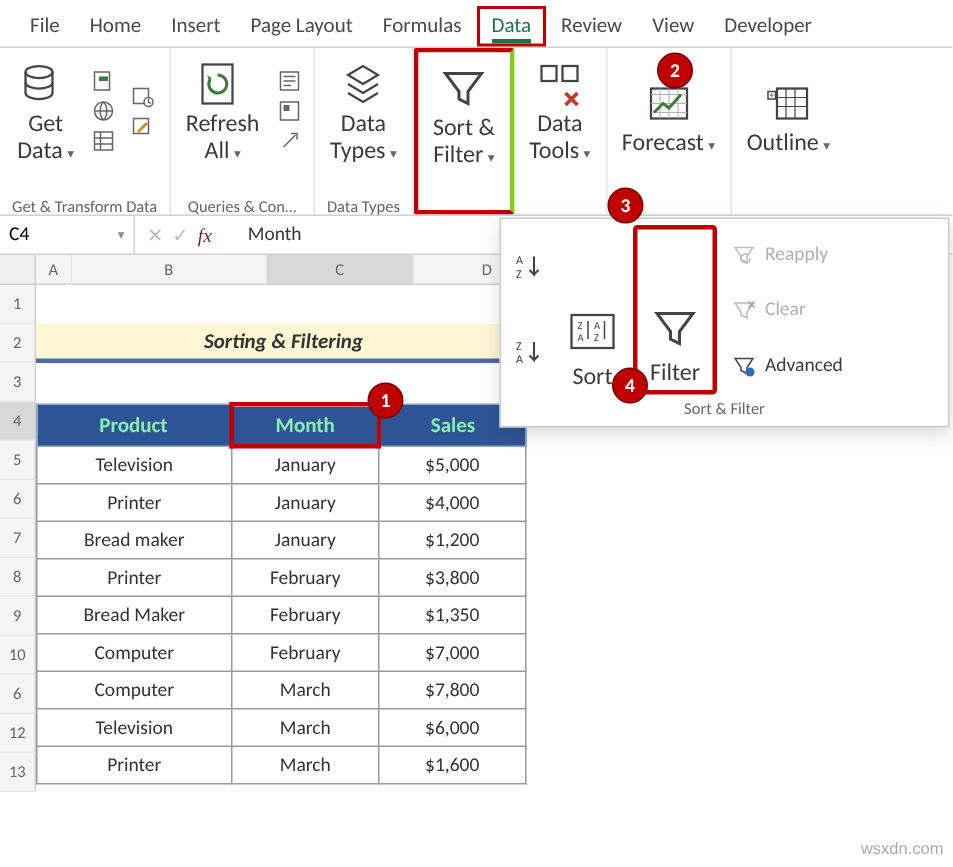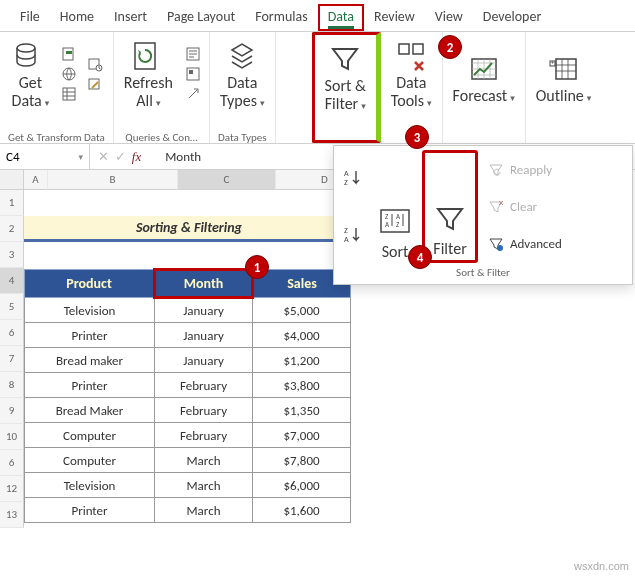--- a/index.html
+++ b/index.html
@@ -45,21 +45,21 @@
   .gridwrap { display:flex; }
   .rowhdrs { display:flex; flex-direction:column; }
   .corner { width:24px; height:20px; background:#f0f0f0; border-right:1px solid #d0d0d0; border-bottom:1px solid #d0d0d0; }
   .rowhdr { width:24px; height:26px; font-size:11px; color:#666; display:flex; align-items:center; justify-content:center; background:#f5f5f5; border-right:1px solid #d0d0d0; border-bottom:1px solid #e8e8e8; }
   .colhdr-row { display:flex; }
   .colhdr { height:20px; display:flex; align-items:center; justify-content:center; font-size:11px; color:#666; background:#f5f5f5; border-right:1px solid #e8e8e8; border-bottom:1px solid #d0d0d0; }
 
   
   .title-band { position:absolute; left:24px; top:46px; width:330px; height:26px; background:#fdf7d6; display:flex; align-items:center; justify-content:center; font-weight:bold; font-style:italic; color:#333; border-bottom:3px solid #4a6ba8; }
   .dtable { position:absolute; left:24px; top:98px; border-collapse:collapse; }
-  .dtable th { background:#2f5496; color:#fef9c3; font-weight:bold; padding:4px 0; height:26px; border:1px solid #8ea5cb; font-size:14px; }
+  .dtable th { background:#2f5496; color:#86efac; font-weight:bold; padding:4px 0; height:26px; border:1px solid #8ea5cb; font-size:14px; }
   .dtable td { height:25px; border:1px solid #999; text-align:center; font-size:13px; color:#333; padding:0 8px; }
   .colB { width:130px; } .colC { width:98px; } .colD { width:98px; }
 
   
   .badge { position:absolute; width:24px; height:24px; border-radius:50%; background:#c00000; color:#fff; font-weight:bold; display:flex; align-items:center; justify-content:center; font-size:13px; border:1px solid #7a0000; z-index:50; }
 
   .watermark { position:absolute; right:6px; bottom:6px; font-size:11px; color:#aaa; font-family:Arial,sans-serif; }
 
   
   .chev::after { content:"\25BE"; font-size:9px; color:#666; margin-left:3px; }
@@ -162,21 +162,21 @@
               <path d="M6 22l10 6 10-6" fill="none" stroke="#444" stroke-width="1.5"></path>
             </svg>
         </div>
         <div class="big-label chev" style="white-space:pre;">Data
 Types</div>
       </div>
     </div>
     <div class="rgroup-label">Data Types</div>
   </div>
 
-  <div class="rgroup red-frame" style="border-right:5px solid #84cc16;margin-left:36px;">
+  <div class="rgroup red-frame" style="border-right:3px solid #84cc16;">
     <div class="rgroup-body">
       <div class="big-btn">
         <div class="big-icon">
           <svg viewBox="0 0 32 32" width="32" height="32">
               <path d="M4 6h24l-9 12v8l-6-3v-5z" fill="none" stroke="#444" stroke-width="2"></path>
             </svg>
         </div>
         <div class="big-label chev" style="white-space:pre;">Sort &amp;
 Filter</div>
       </div>

